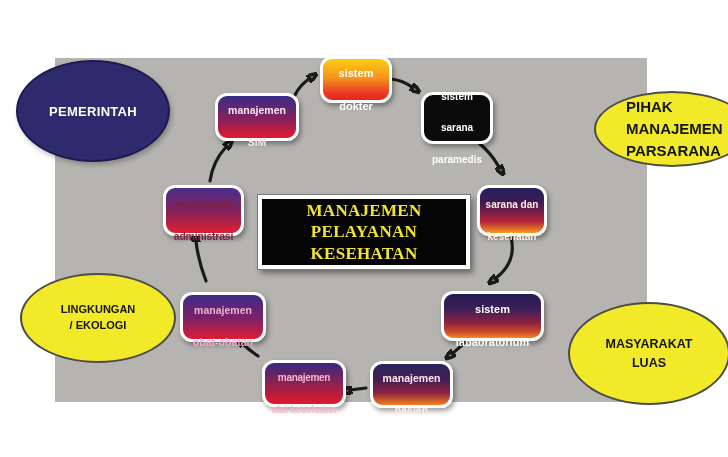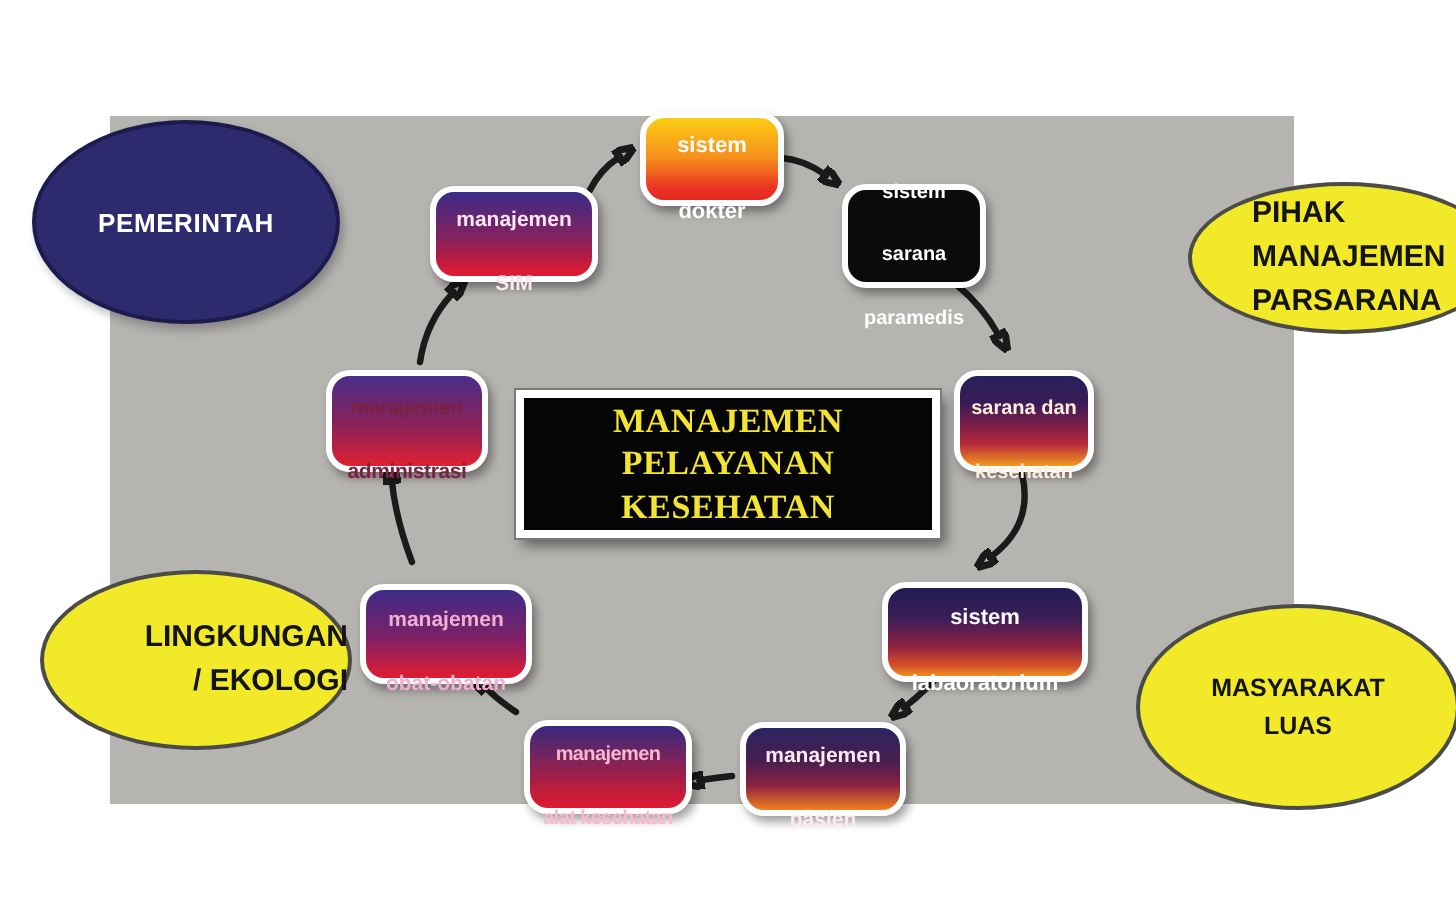--- a/index.html
+++ b/index.html
@@ -52,22 +52,22 @@
     display:flex;flex-direction:column;align-items:center;justify-content:center;
     font-weight:bold;text-align:center;
   }
   .ellipse .ln{display:block;white-space:nowrap;}
   #e-pemerintah{left:16px;top:60px;width:150px;height:98px;background:#2d2a6e;
     border:2px solid #1d1a4e;color:#ffffff;font-size:13px;letter-spacing:.3px;
     box-shadow:2px 3px 5px rgba(0,0,0,.25);}
   #e-pihak{left:594px;top:91px;width:156px;height:76px;background:#f2ea28;
     border:2px solid #4c4c46;color:#141414;font-size:15px;line-height:1.45;
     align-items:flex-start;padding-left:30px;box-sizing:border-box;text-align:left;}
-  #e-lingkungan{left:20px;top:285px;width:152px;height:86px;background:#f2ea28;
-    border:2px solid #4c4c46;color:#141414;font-size:15px;line-height:1.45;align-items:flex-end;}
+  #e-lingkungan{left:20px;top:273px;width:152px;height:86px;background:#f2ea28;
+    border:2px solid #4c4c46;color:#141414;font-size:11px;line-height:1.45;}
   #e-masyarakat{left:568px;top:302px;width:158px;height:99px;background:#f2ea28;
     border:2px solid #4c4c46;color:#141414;font-size:12.5px;line-height:1.45;}
 
   .arrows{position:absolute;left:0;top:0;width:728px;height:457px;pointer-events:none;}
   .arrows path{stroke:#1a1a1a;stroke-width:3.2;fill:none;stroke-linecap:round;}
 </style>
 </head>
 <body>
 
 <div class="stage">

